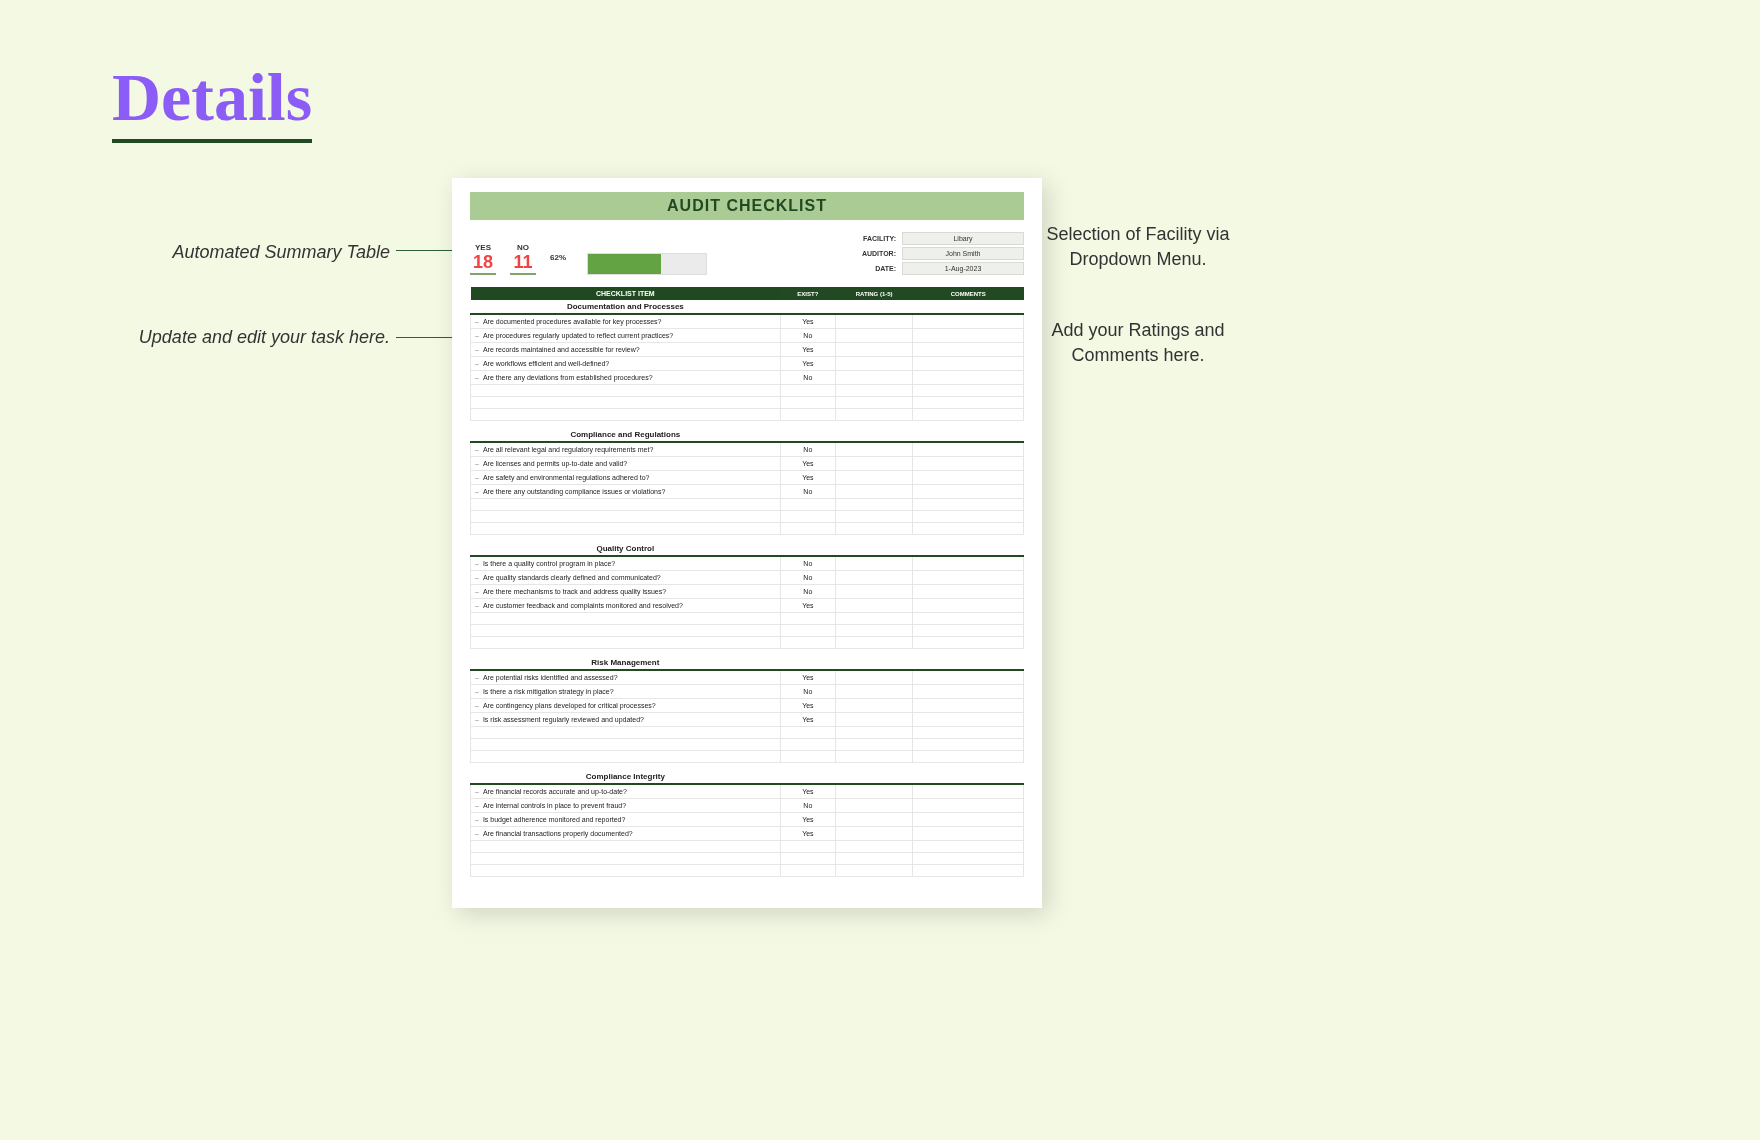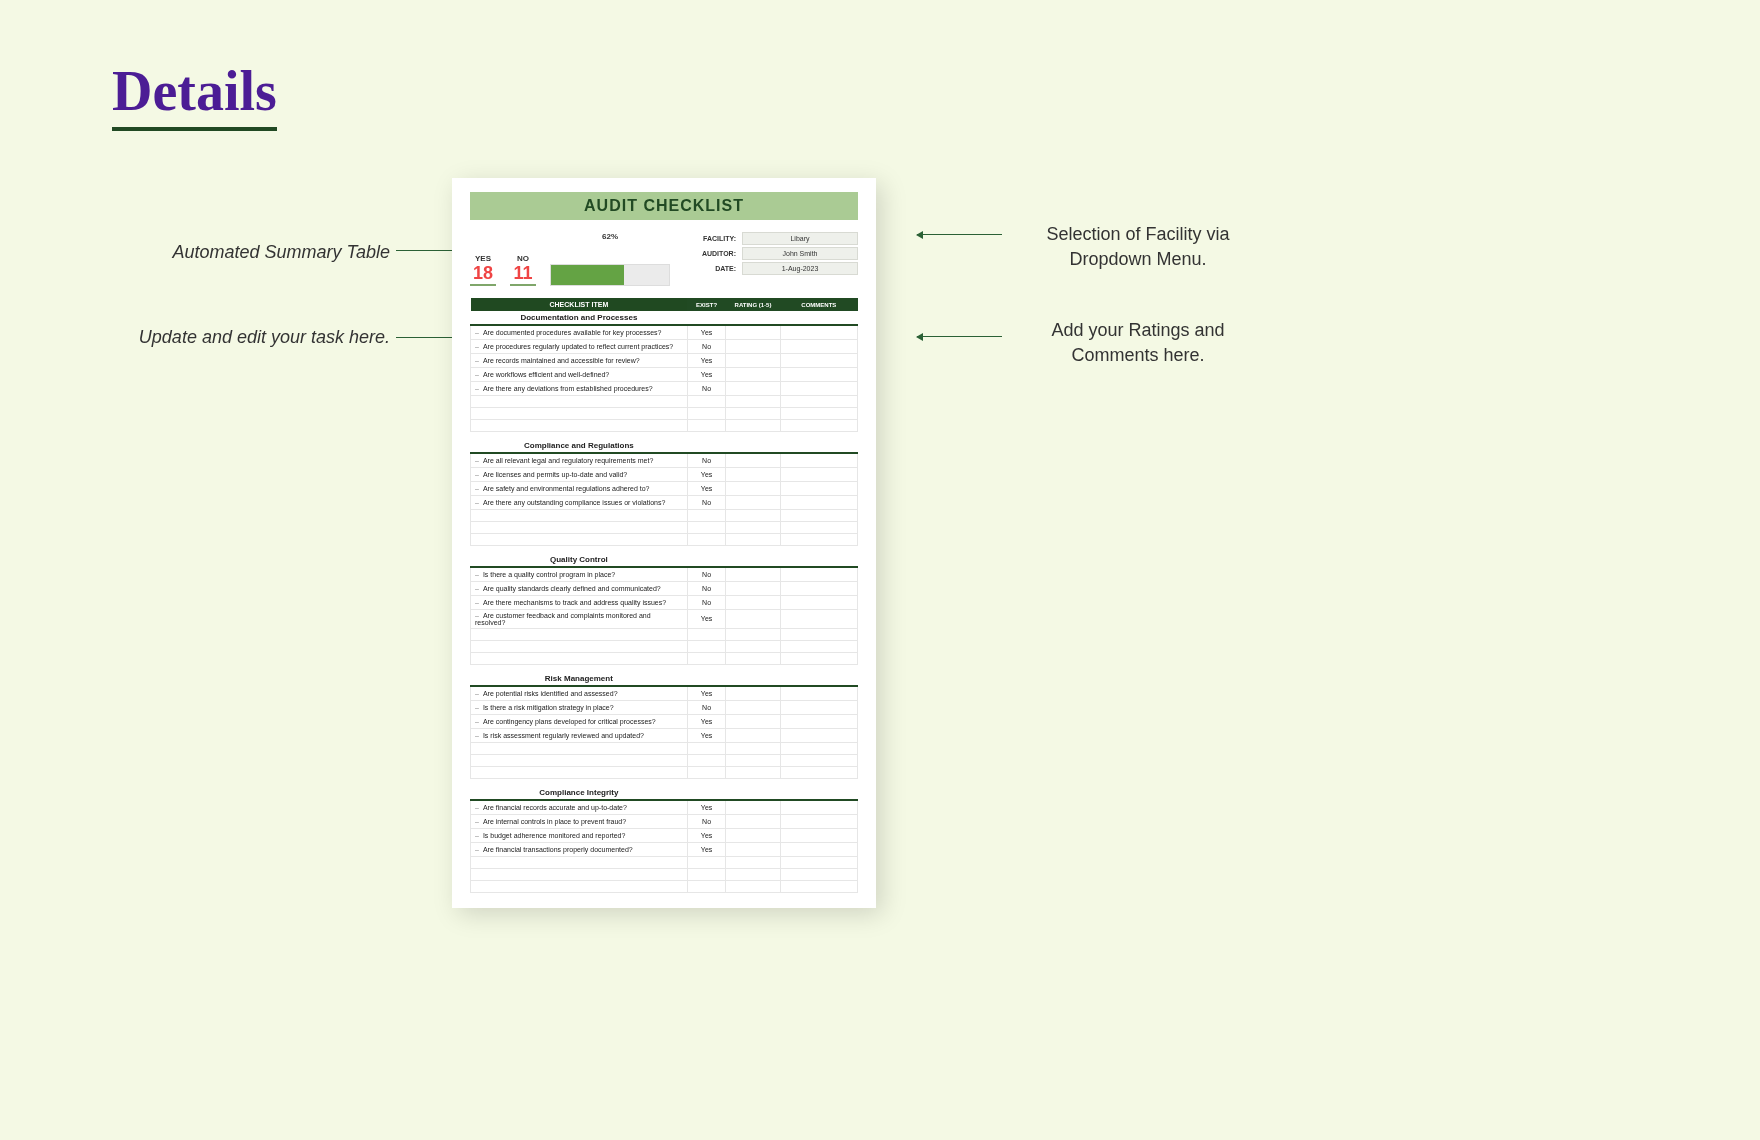--- a/index.html
+++ b/index.html
@@ -9,31 +9,31 @@
     background: #f4f9e4;
     font-family: Arial, Helvetica, sans-serif;
     position: relative;
     overflow: hidden;
   }
   .page-title {
     position: absolute;
     left: 112px;
     top: 62px;
     font-family: Georgia, 'Times New Roman', serif;
-    font-size: 56px;
-    color: #4c1d95;
+    font-size: 68px;
+    color: #8b5cf6;
     border-bottom: 4px solid #214a23;
     padding-bottom: 6px;
     line-height: 1.05;
   }
   .doc-wrap {
     position: absolute;
     left: 452px;
     top: 178px;
-    width: 424px;
+    width: 590px;
     height: 730px;
     background: #ffffff;
     box-shadow: 6px 6px 24px rgba(0,0,0,0.15);
     overflow: hidden;
     padding: 14px 18px 18px 18px;
   }
   .doc-title {
     background: #aacb94;
     color: #214a23;
     text-align: center;
@@ -41,21 +41,21 @@
     letter-spacing: 1px;
     font-size: 16px;
     padding: 5px 0;
     margin-bottom: 12px;
   }
   .top-row { display: flex; gap: 12px; margin-bottom: 12px; }
   .summary { display: flex; align-items: flex-end; gap: 14px; flex: 1; }
   .sum-col { text-align: center; }
   .sum-lbl { font-size: 8px; font-weight: 700; color: #333; }
   .sum-val { font-size: 18px; font-weight: 800; color: #ef4444; border-bottom: 2px solid #7fa66a; display: inline-block; min-width: 26px; }
-  .progress-wrap { display: flex; flex-direction: column; align-items: center; flex: 1; gap: 21px; }
+  .progress-wrap { display: flex; flex-direction: row; align-items: flex-start; flex: 1; gap: 21px; }
   .progress-lbl { font-size: 8px; font-weight: 700; color: #333; margin-bottom: 2px; }
   .progress-bar { width: 120px; height: 22px; background: #ebebeb; border: 1px solid #ddd; position: relative; }
   .progress-fill { height: 100%; background: #64a344; }
   .meta { width: 182px; display: flex; flex-direction: column; gap: 2px; }
   .meta-row { display: flex; align-items: center; gap: 6px; font-size: 7px; }
   .meta-lbl { width: 54px; text-align: right; font-weight: 700; color: #333; }
   .meta-val { flex: 1; background: #eef0eb; border: 1px solid #d8dad3; text-align: center; padding: 2px 4px; color: #333; font-size: 7px; }
   table.check { width: 100%; border-collapse: collapse; table-layout: fixed; }
   .bar-item { background: #204921; color: #fff; font-size: 7px; font-weight: 700; text-align: center; padding: 3px 2px; }
   .bar-head { background: #214a23; color: #fff; font-size: 6px; font-weight: 700; text-align: center; padding: 3px 2px; }

